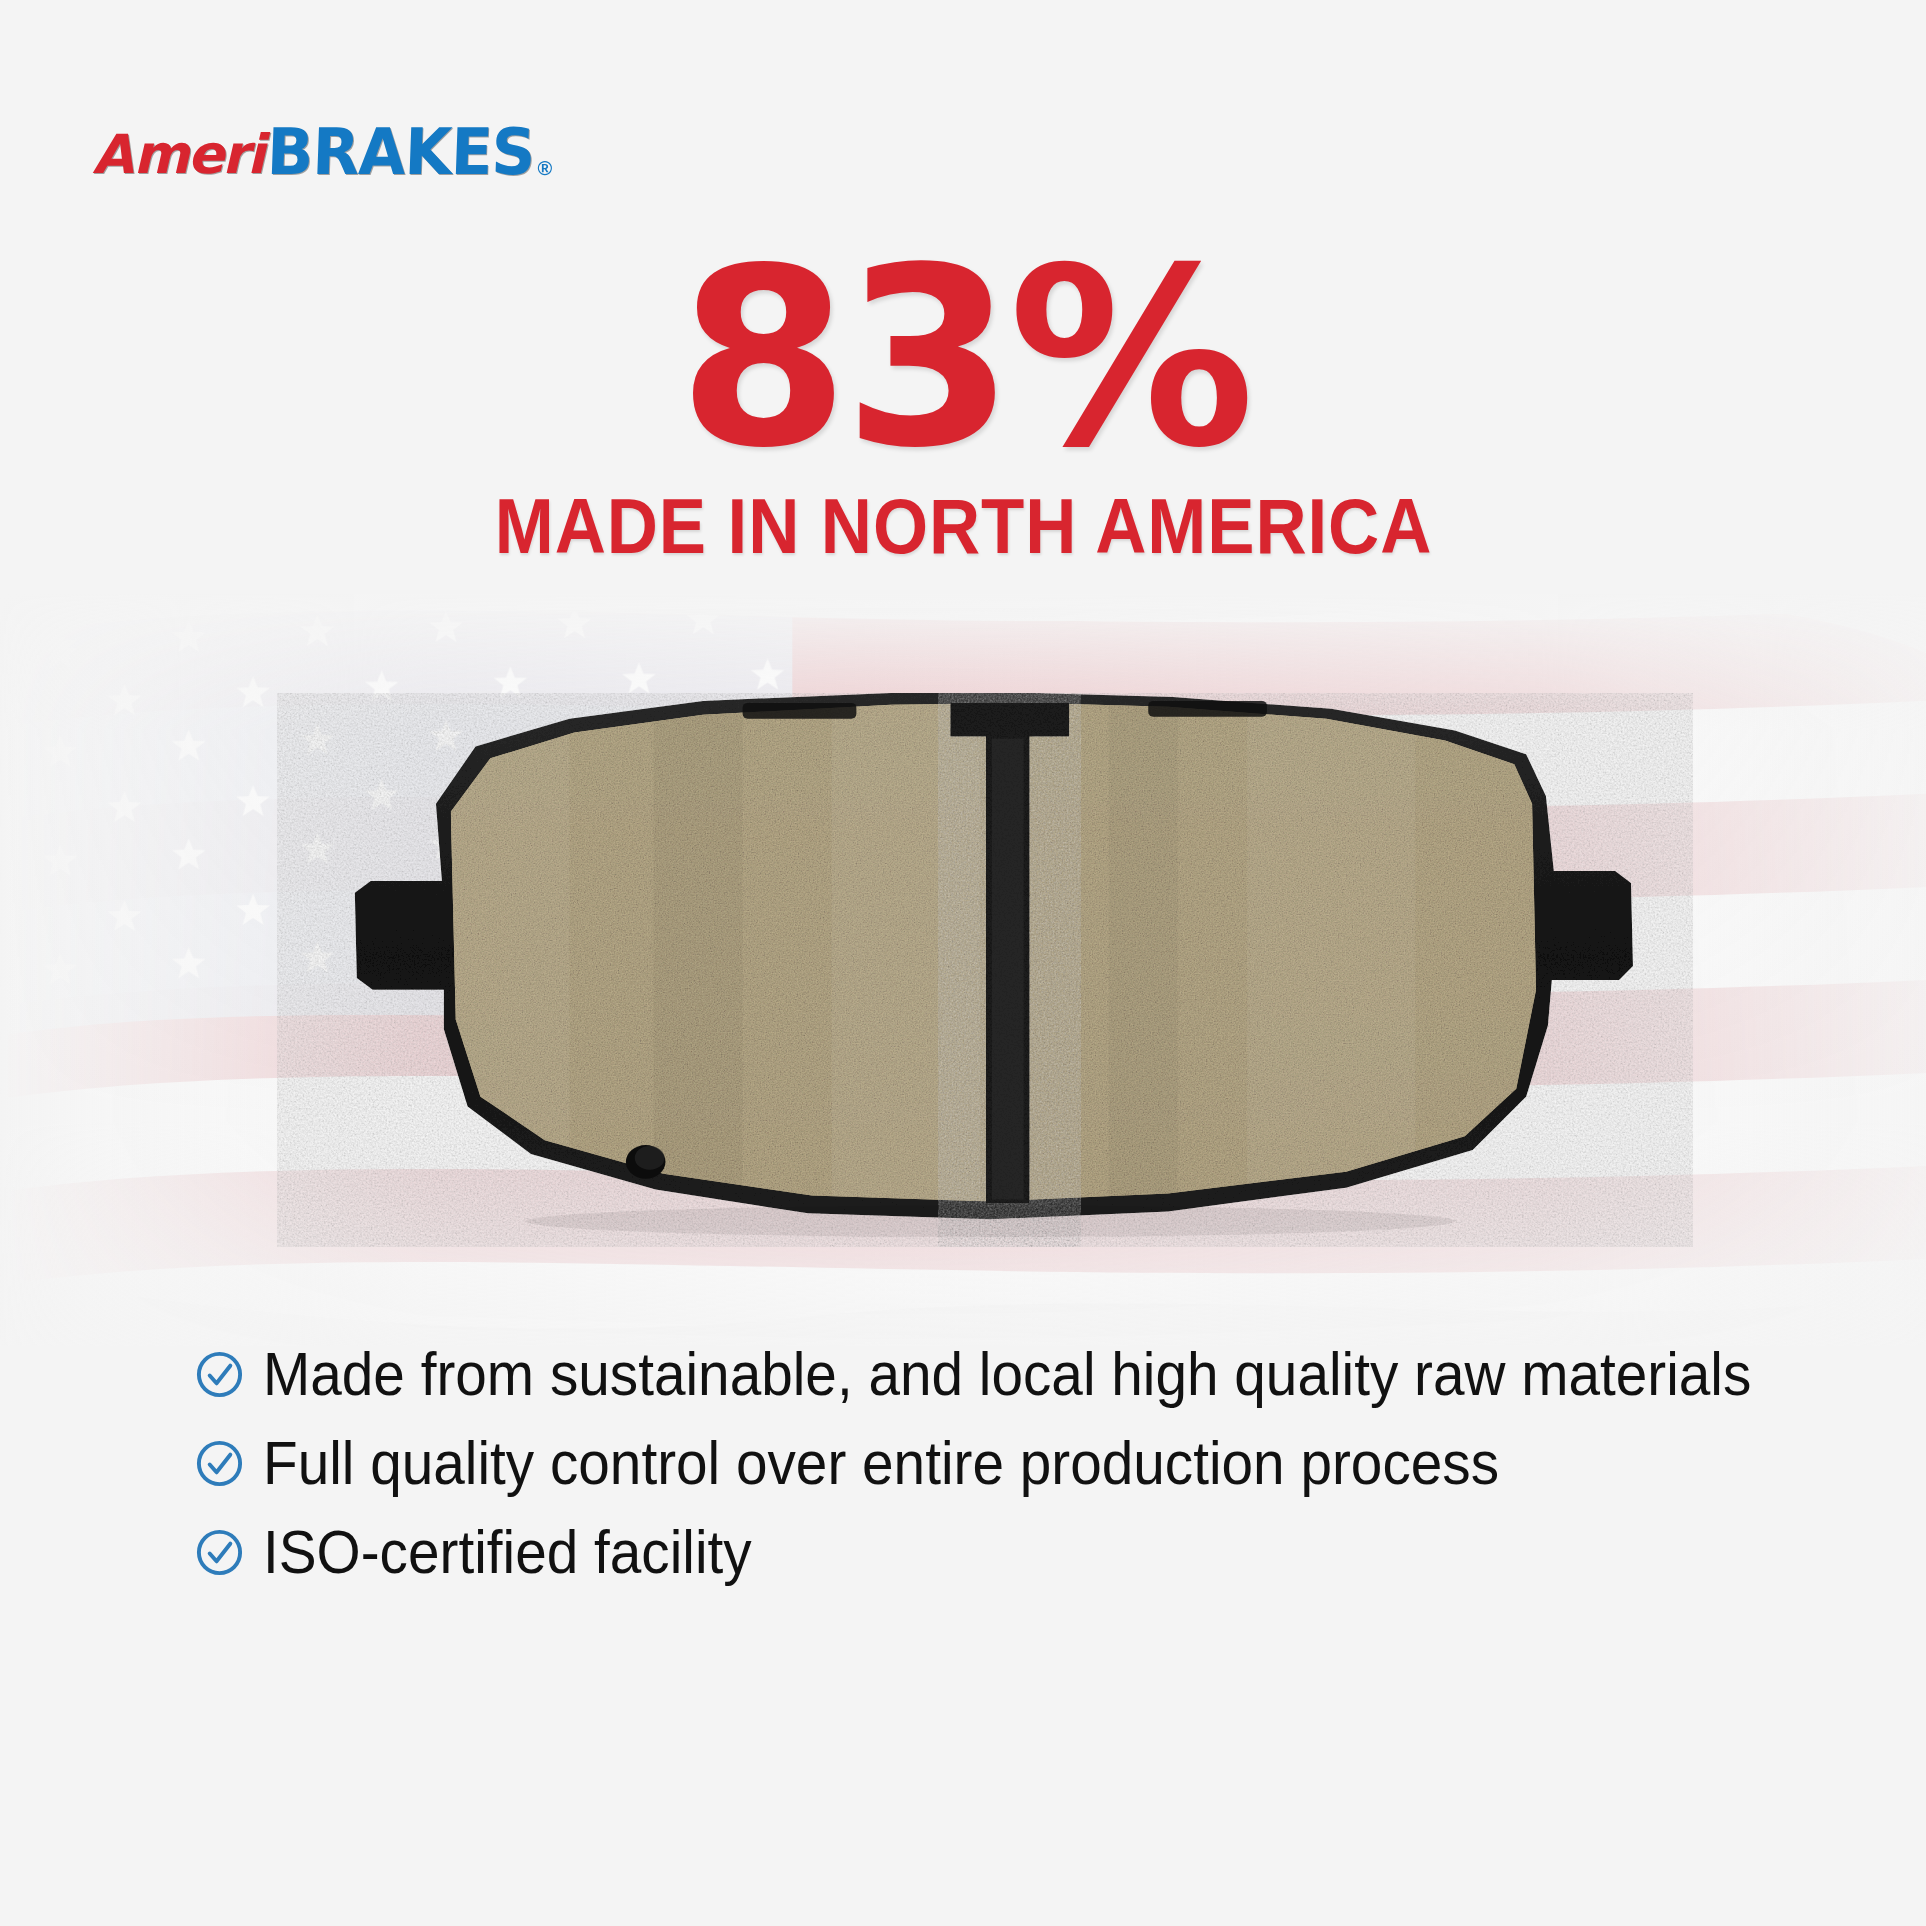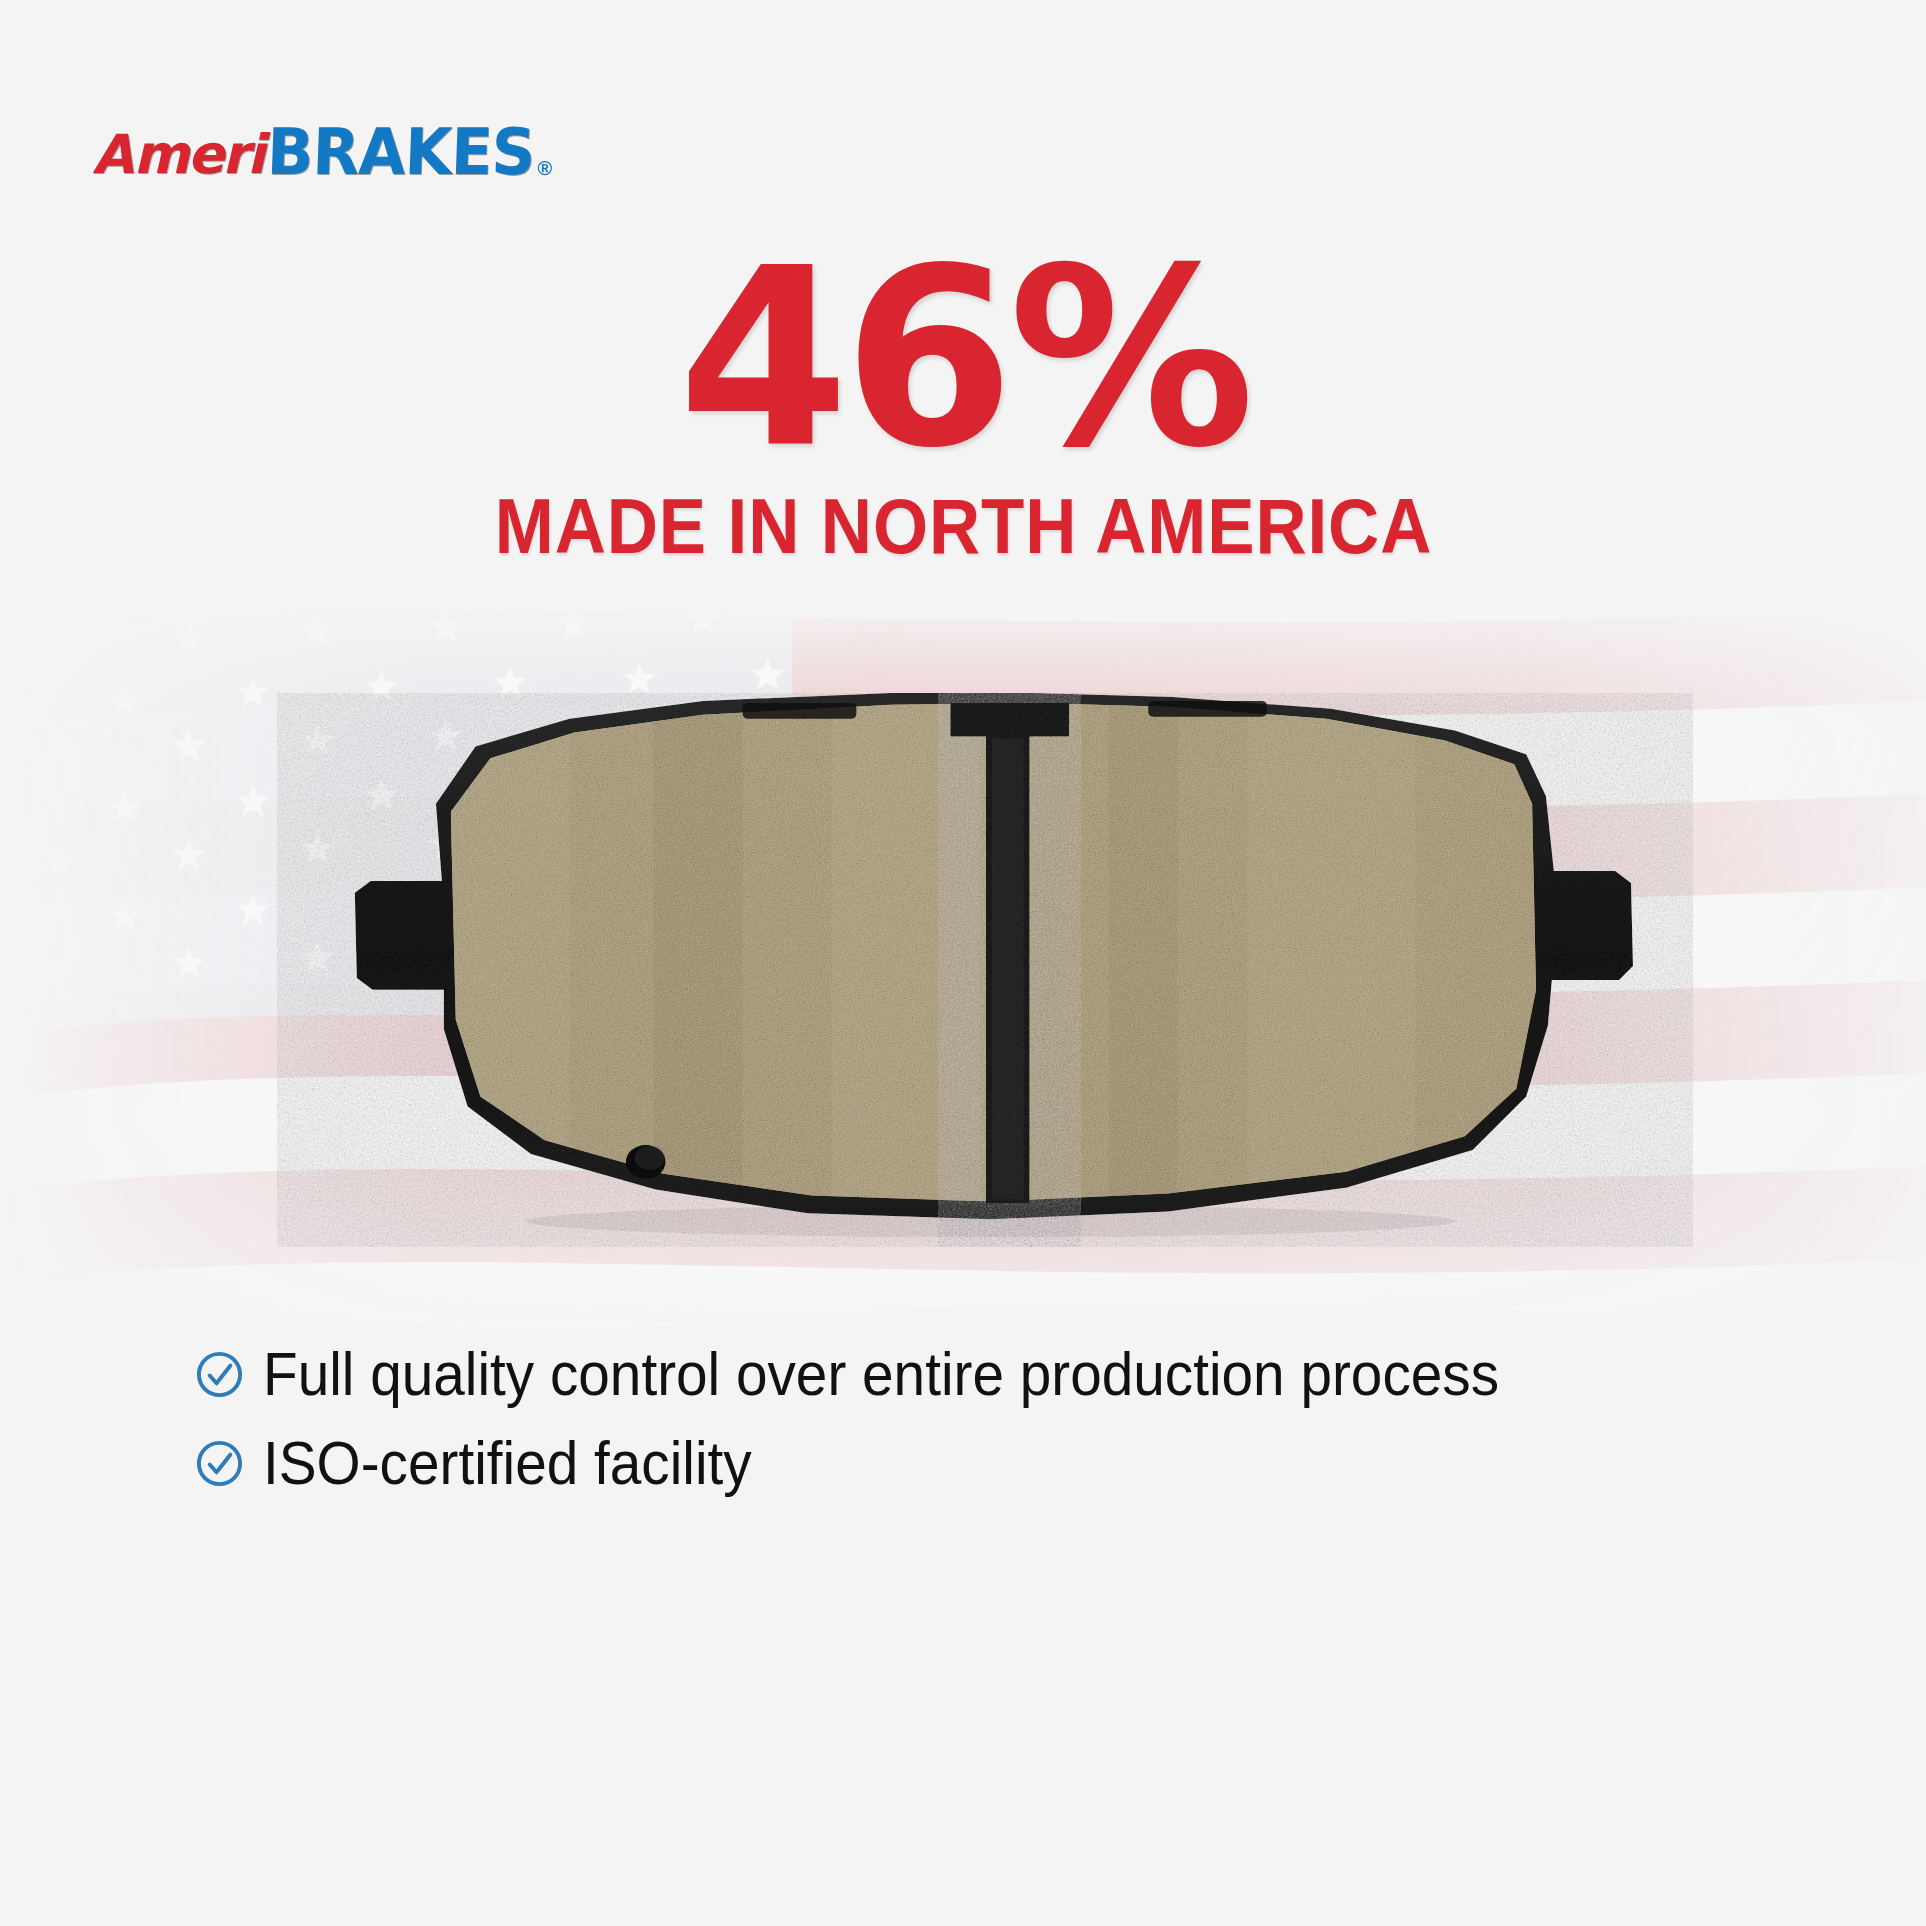--- a/index.html
+++ b/index.html
@@ -337,26 +337,33 @@
       <g fill="#0f0f0f" opacity="0.85">
         <rect x="470" y="10" width="115" height="16" rx="5"></rect>
         <rect x="880" y="8" width="120" height="16" rx="5"></rect>
       </g>
 
       <ellipse cx="720" cy="534" rx="470" ry="16" fill="#000000" opacity="0.07"></ellipse>
     </svg>
   </div>
 
   <div class="headline-block">
-    <div class="headline-100">46%</div>
+    <div class="headline-100">83%</div>
     <div class="headline-sub">MADE IN NORTH AMERICA</div>
   </div>
 
   <div class="bullets">
 
+    <div class="bullet-row">
+      <svg class="bullet-icon" viewBox="0 0 52 52">
+        <circle cx="26" cy="26" r="21" fill="none" stroke="#2e7cba" stroke-width="4"></circle>
+        <path d="M16 27 L23 35 L37 17" fill="none" stroke="#2e7cba" stroke-width="4" stroke-linecap="round" stroke-linejoin="round"></path>
+      </svg>
+      <span class="bullet-text">Made from sustainable, and local high quality raw materials</span>
+    </div>
 
     <div class="bullet-row">
       <svg class="bullet-icon" viewBox="0 0 52 52">
         <circle cx="26" cy="26" r="21" fill="none" stroke="#2e7cba" stroke-width="4"></circle>
         <path d="M16 27 L23 35 L37 17" fill="none" stroke="#2e7cba" stroke-width="4" stroke-linecap="round" stroke-linejoin="round"></path>
       </svg>
       <span class="bullet-text">Full quality control over entire production process</span>
     </div>
 
 

